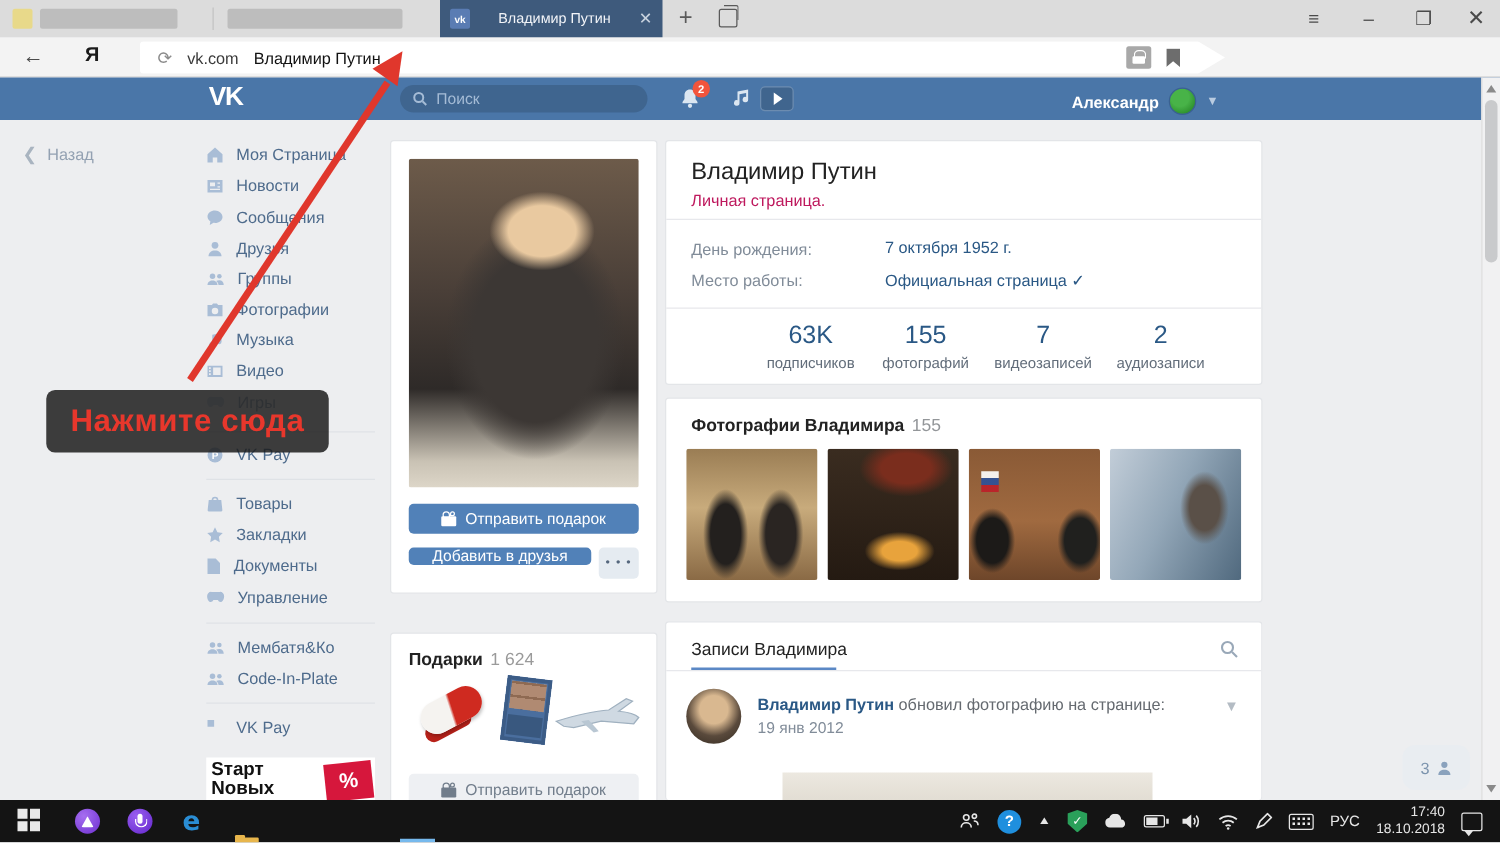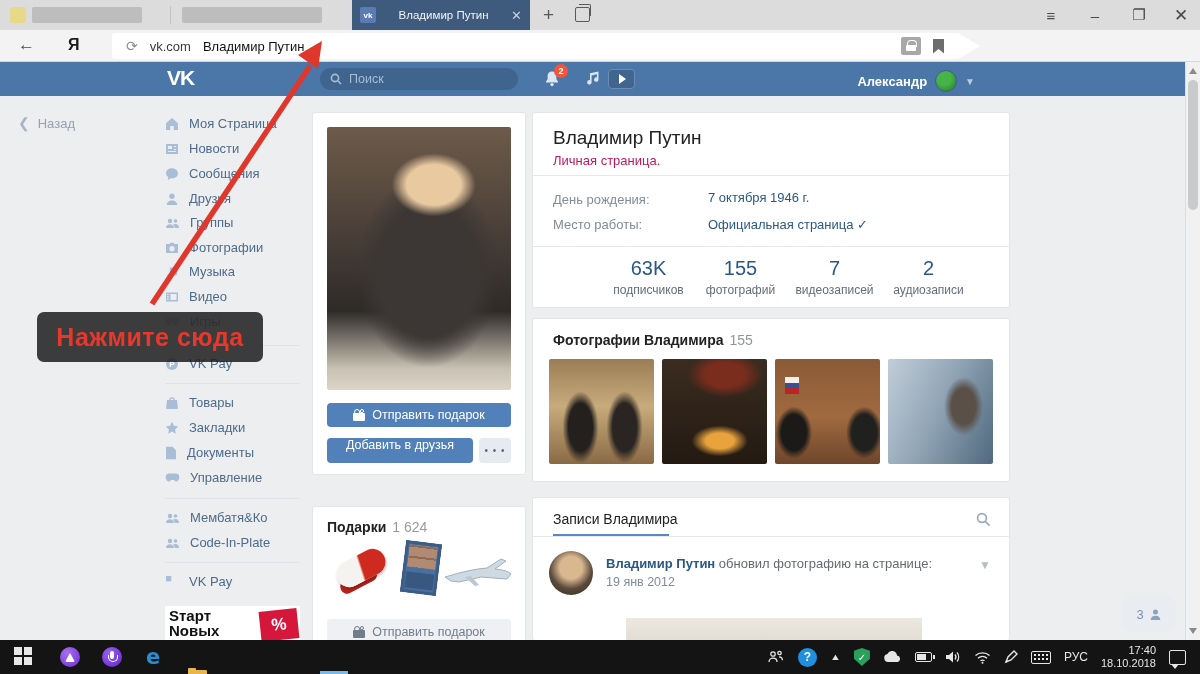--- a/index.html
+++ b/index.html
@@ -80,21 +80,21 @@
 
   .card { position:absolute; background:#fff; border:1px solid #e3e5e8; border-radius:3px; }
 
   
   .profile-photo { position:absolute; left:14px; top:14px; width:184px; height:263px; border-radius:2px;
     background:
       radial-gradient(ellipse 60px 45px at 58% 22%, #e9c9a0 0 45%, rgba(0,0,0,0) 70%),
       radial-gradient(ellipse 90px 120px at 55% 55%, #3c3734 0 55%, rgba(0,0,0,0) 80%),
       linear-gradient(180deg, #6d5b4a 0%, #4a3f38 40%, #2e2a28 70%, #c9c2b4 92%, #ddd6c8 100%); }
   .btn-blue { position:absolute; left:14px; width:184px; height:24px; background:#5181b8; border-radius:4px; color:#fff; font-size:12.5px; display:flex; align-items:center; justify-content:center; gap:7px; }
-  .btn-blue2 { position:absolute; left:14px; width:146px; height:25px; background:#5181b8; border-radius:4px; color:#fff; font-size:12.5px; display:flex; align-items:flex-start; justify-content:center; }
+  .btn-blue2 { position:absolute; left:14px; width:146px; height:14px; background:#5181b8; border-radius:4px; color:#fff; font-size:12.5px; display:flex; align-items:flex-end; justify-content:center; }
   .btn-more { position:absolute; right:14px; width:32px; height:25px; background:#e5ebf1; border-radius:4px; color:#55677d; font-size:10px; letter-spacing:1px; display:flex; align-items:center; justify-content:center; }
   .gift-glyph { width:12px; height:12px; position:relative; }
   .gift-glyph:before { content:""; position:absolute; left:0; top:4px; width:12px; height:8px; background:currentColor; border-radius:1px; }
   .gift-glyph:after { content:""; position:absolute; left:1px; top:0; width:4px; height:4px; border:1.4px solid currentColor; border-radius:50% 50% 0 50%; box-shadow:5px 0 0 -1.4px rgba(0,0,0,0); }
   .gift-glyph i { position:absolute; right:1px; top:0; width:4px; height:4px; border:1.4px solid currentColor; border-radius:50% 50% 50% 0; }
 
   .gifts-title { position:absolute; left:14px; top:12px; font-size:14px; color:#222; font-weight:bold; }
   .gifts-count { color:#9a9a9a; font-weight:normal; margin-left:6px; }
   .btn-grey { position:absolute; left:14px; width:184px; height:25px; background:#eef0f3; border-radius:4px; color:#717d8b; font-size:12.5px; display:flex; align-items:center; justify-content:center; gap:7px; }
 
@@ -400,21 +400,21 @@
         </span>
       <span>Отправить подарок</span>
     </div>
   </div>
 
   <div class="card" style="left:532px;top:112px;width:478px;height:196px">
     <div class="pname">Владимир Путин</div>
     <div class="psub">Личная страница.</div>
     <div class="hr" style="top:62px"></div>
     <div class="irow" style="top:79px">День рождения:</div>
-    <div class="ival" style="top:77px">7 октября 1946 г.</div>
+    <div class="ival" style="top:77px">7 октября 1952 г.</div>
     <div class="irow" style="top:104px">Место работы:</div>
     <div class="ival" style="top:104px">Официальная страница ✓</div>
     <div class="hr" style="top:133px"></div>
     <div style="position:absolute;top:144px;left:0;width:100%;height:50px">
       <div class="cnt" style="left:68px">
         <div class="v">63K</div>
         <div class="l">подписчиков</div>
       </div>
       <div class="cnt" style="left:160px">
         <div class="v">155</div>

